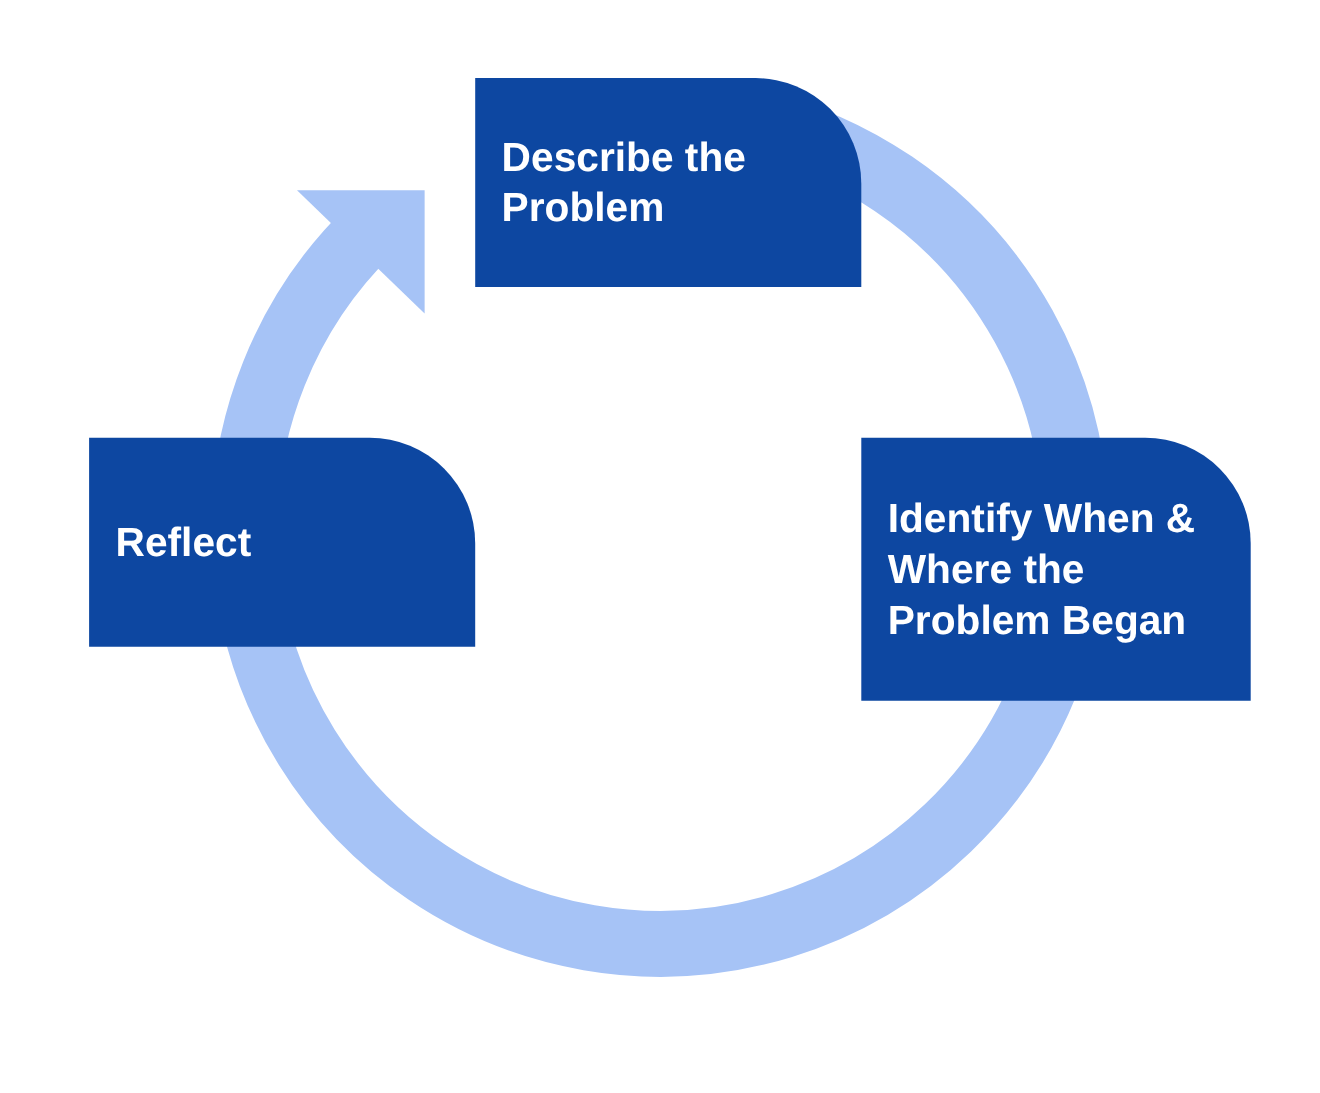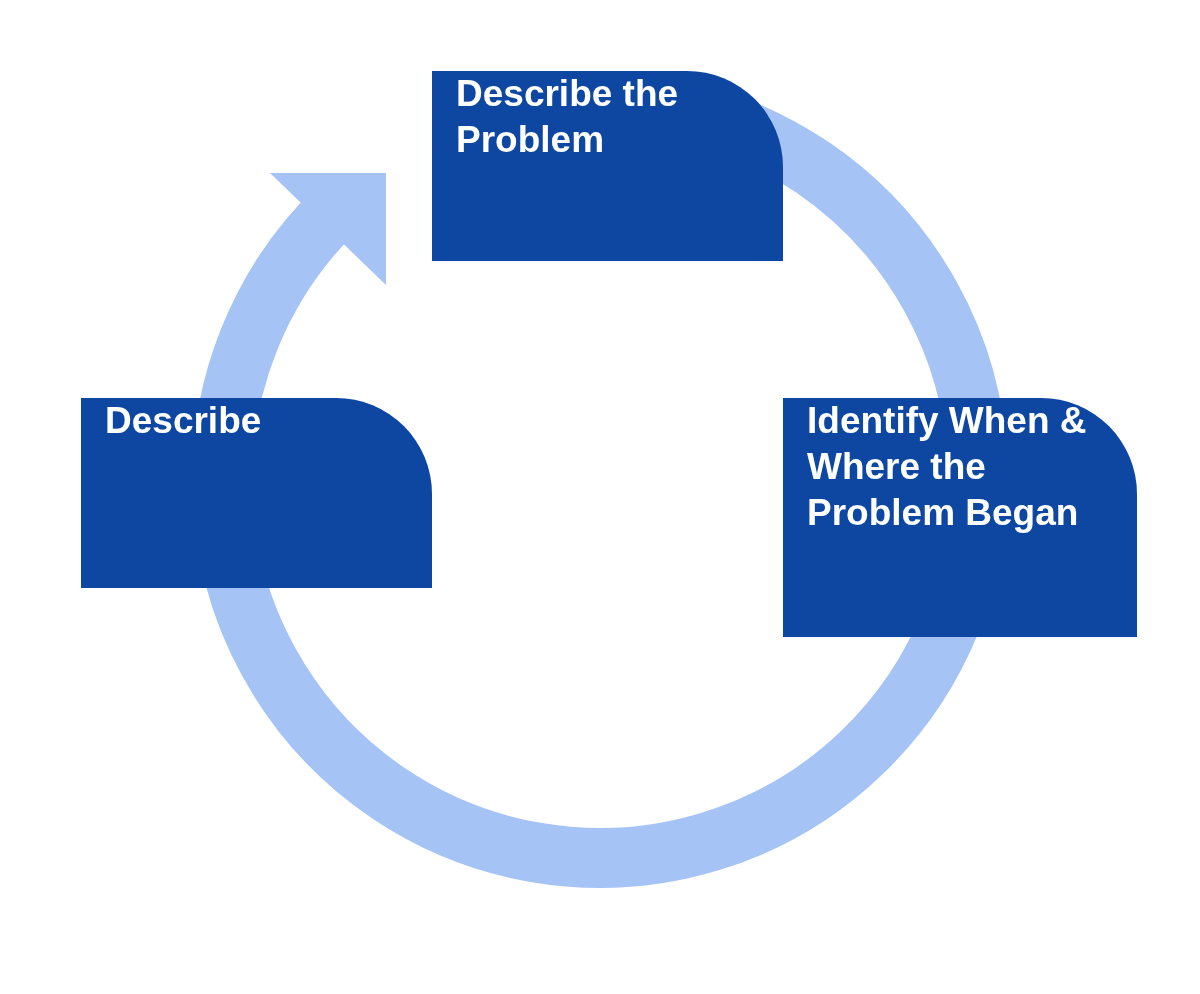--- a/index.html
+++ b/index.html
@@ -22,20 +22,21 @@
     stroke-width: 60;
   }
   .arrow-head {
     fill: var(--ring, #A6C3F6);
     stroke: none;
   }
   .step {
     position: absolute;
     box-sizing: border-box;
     display: flex;
+    align-items: center;
     background: var(--box, #0D47A1);
     color: var(--text, #FFFFFF);
     border-radius: 0 96px 0 0;
     padding: 0 10px 0 24px;
     font-weight: 700;
     font-size: 37px;
     line-height: 46px;
   }
   .step-label { white-space: pre-line; }
   #step-top    { left: 432px; top: 71px;  width: 351px; height: 190px; }
@@ -61,16 +62,16 @@
   </div>
 
   <div class="step" id="step-right">
     <span class="step-label">Identify When &amp;
 Where the
 Problem Began</span>
   </div>
 
 
   <div class="step" id="step-left">
-    <span class="step-label">Describe</span>
+    <span class="step-label">Reflect</span>
   </div>
 
 </div>
 
 </body></html>

